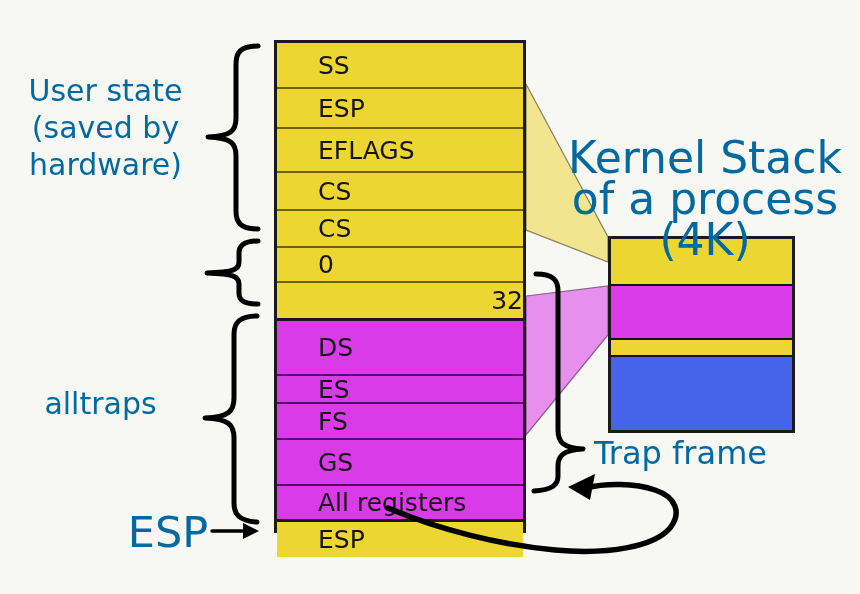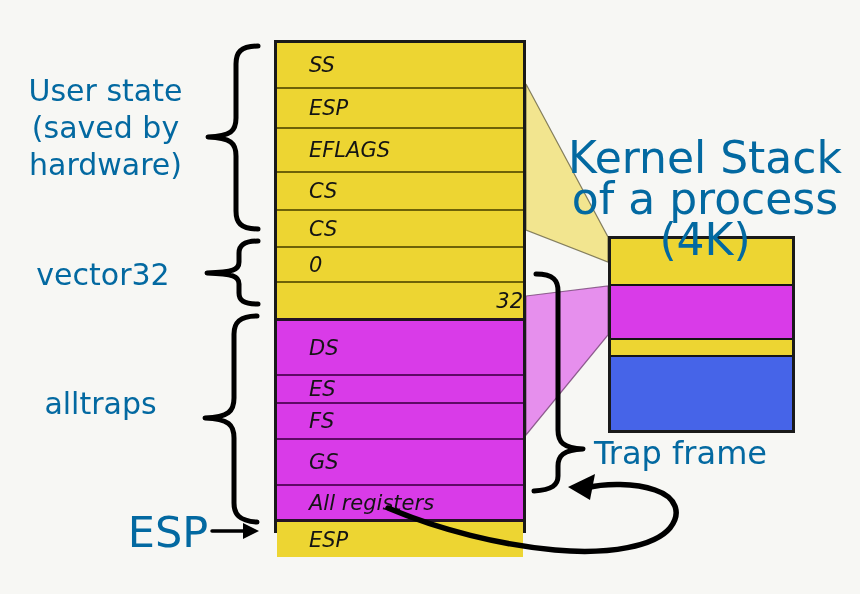--- a/index.html
+++ b/index.html
@@ -5,21 +5,21 @@
   html,body{margin:0;padding:0;}
   *{box-sizing:border-box;}
   body{font-family:"DejaVu Sans", sans-serif; background:#f7f7f4;}
   .canvas{position:relative;width:860px;height:594px;overflow:hidden;background:var(--bg,#f7f7f4);}
   .layer{position:absolute;left:0;top:0;width:860px;height:594px;}
   .layer.under{z-index:1;}
   .layer.over{z-index:3;}
   .stack{position:absolute;z-index:2;border:3px solid #1a1a1a;display:flex;flex-direction:column;}
   #main-stack{left:274px;top:40px;width:252px;height:493px;}
   #kernel-stack{left:608px;top:236px;width:187px;height:197px;}
-  .row{display:flex;align-items:center;padding-left:32px;font-size:21px;color:#141414;flex:0 0 auto;font-style:italic;}
+  .row{display:flex;align-items:center;padding-left:41px;font-size:25px;color:#141414;flex:0 0 auto;}
   .row.yellow{background:var(--yellow);}
   .row.magenta{background:var(--magenta);}
   .sep-yellow{border-top:2px solid #6e6208;}
   .sep-magenta{border-top:2px solid #5e0a66;}
   .sep-strong{border-top:3px solid #231226;}
   .seg{flex:0 0 auto;}
   .seg.yellow{background:var(--yellow);}
   .seg.magenta{background:var(--magenta);}
   .seg.blue{background:var(--blue);}
   .seg + .seg{border-top:2px solid #141414;}
@@ -106,21 +106,20 @@
 
     <path class="arrow-line" stroke-width="5.5" d="M 388 508 C 440 530 500 545 555 550 C 610 555 655 546 670 528 C 682 513 676 497 655 490 C 635 483 605 483 586 488"></path>
     <polygon fill="#000" points="568,487 595,474 590,500"></polygon>
   </svg>
 
   <div class="label" id="user-state-label">
     <div>User state</div>
     <div>(saved by</div>
     <div>hardware)</div>
   </div>
-  <div class="label" id="vector32-label">vector32</div>
   <div class="label" id="alltraps-label">alltraps</div>
   <div class="label" id="esp-big-label">ESP</div>
   <div class="label" id="trap-frame-label">Trap frame</div>
   <div class="label" id="kernel-title">
     <div>Kernel Stack</div>
     <div>of a process (4K)</div>
   </div>
 
 </div>
 

